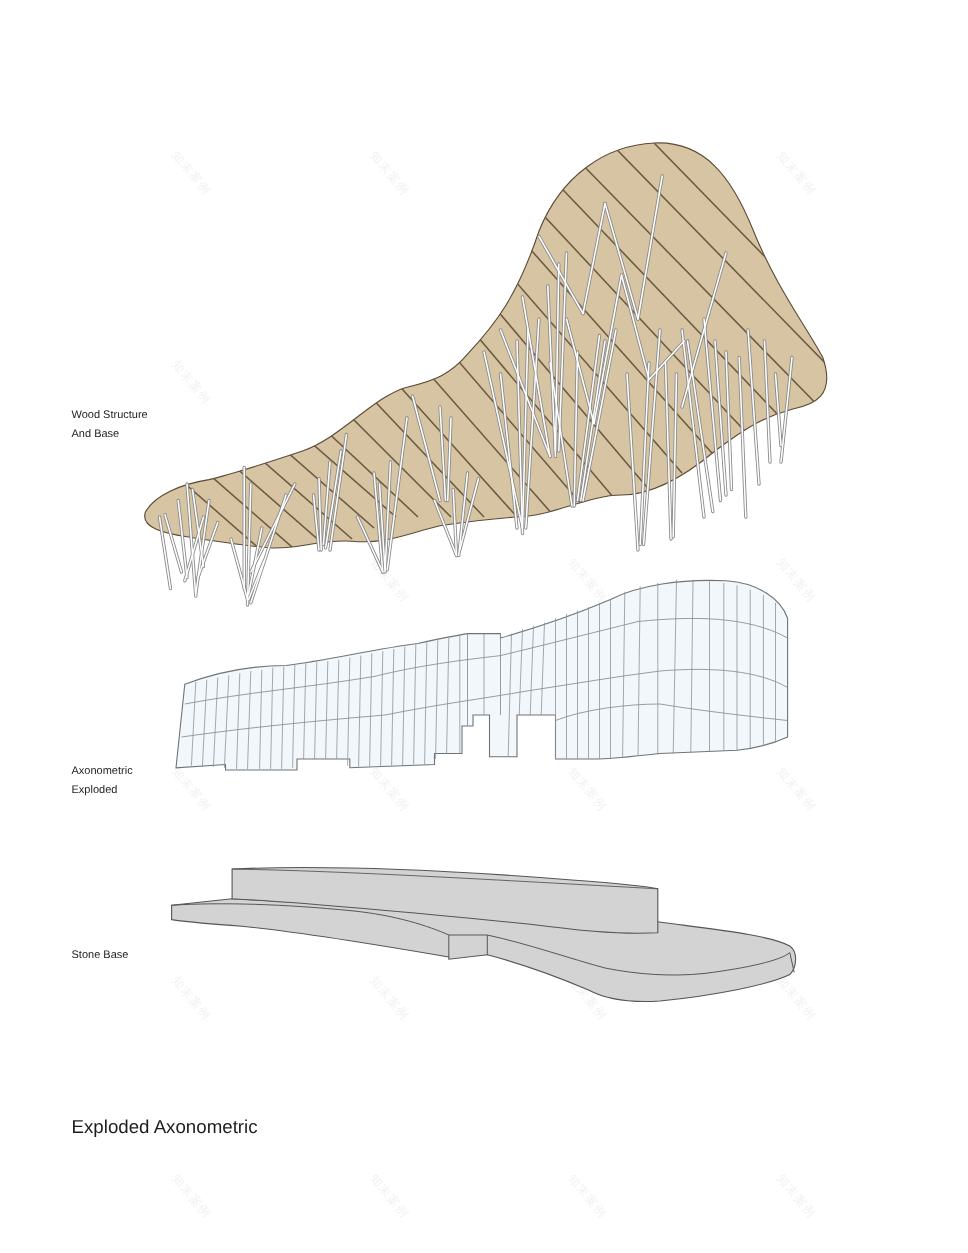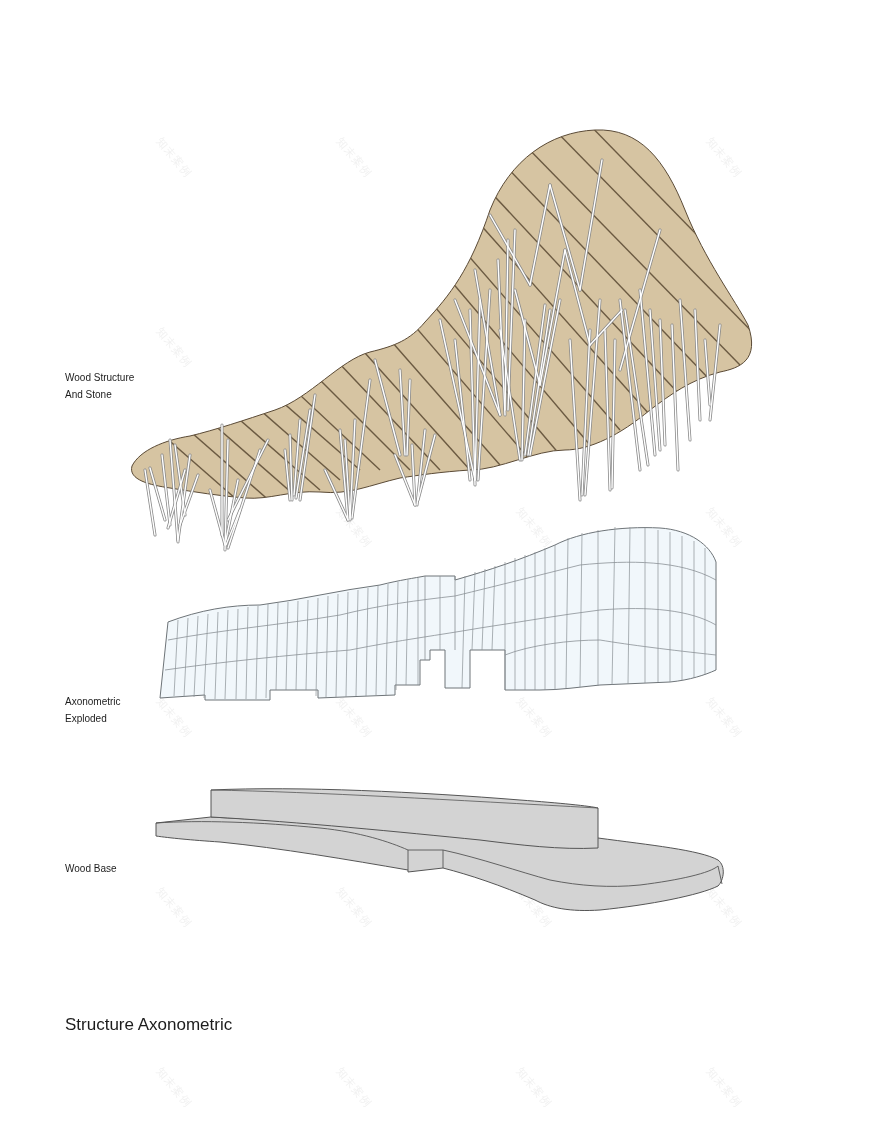--- a/index.html
+++ b/index.html
@@ -283,23 +283,23 @@
   <path d="M408,850 L408,870" stroke="#555" stroke-width="0.9"></path>
   <path d="M443,850 L443,868" stroke="#555" stroke-width="0.9"></path>
   <path d="M718,866 L722,884" stroke="#555" stroke-width="0.9"></path>
 
   <path d="M211,790 C300,786 420,792 520,800 C560,803 590,806 598,808 L598,848 C560,850 520,845 480,840 C400,832 300,822 211,817 Z" fill="#d3d3d3" stroke="#555" stroke-width="1"></path>
   <path d="M211,790 C320,792 450,800 598,808" fill="none" stroke="#555" stroke-width="0.8"></path>
 </svg>
 
 <div class="label" style="left:65px;top:369px">
   <div>Wood Structure</div>
-  <div>And Stone</div>
+  <div>And Base</div>
 </div>
 <div class="label" style="left:65px;top:693px">
   <div>Axonometric</div>
   <div>Exploded</div>
 </div>
 <div class="label" style="left:65px;top:860px">
-  <div>Wood Base</div>
+  <div>Stone Base</div>
 </div>
 
-<div class="title" style="left:65px;top:1015px">Structure Axonometric</div>
+<div class="title" style="left:65px;top:1015px">Exploded Axonometric</div>
 
 </body></html>

